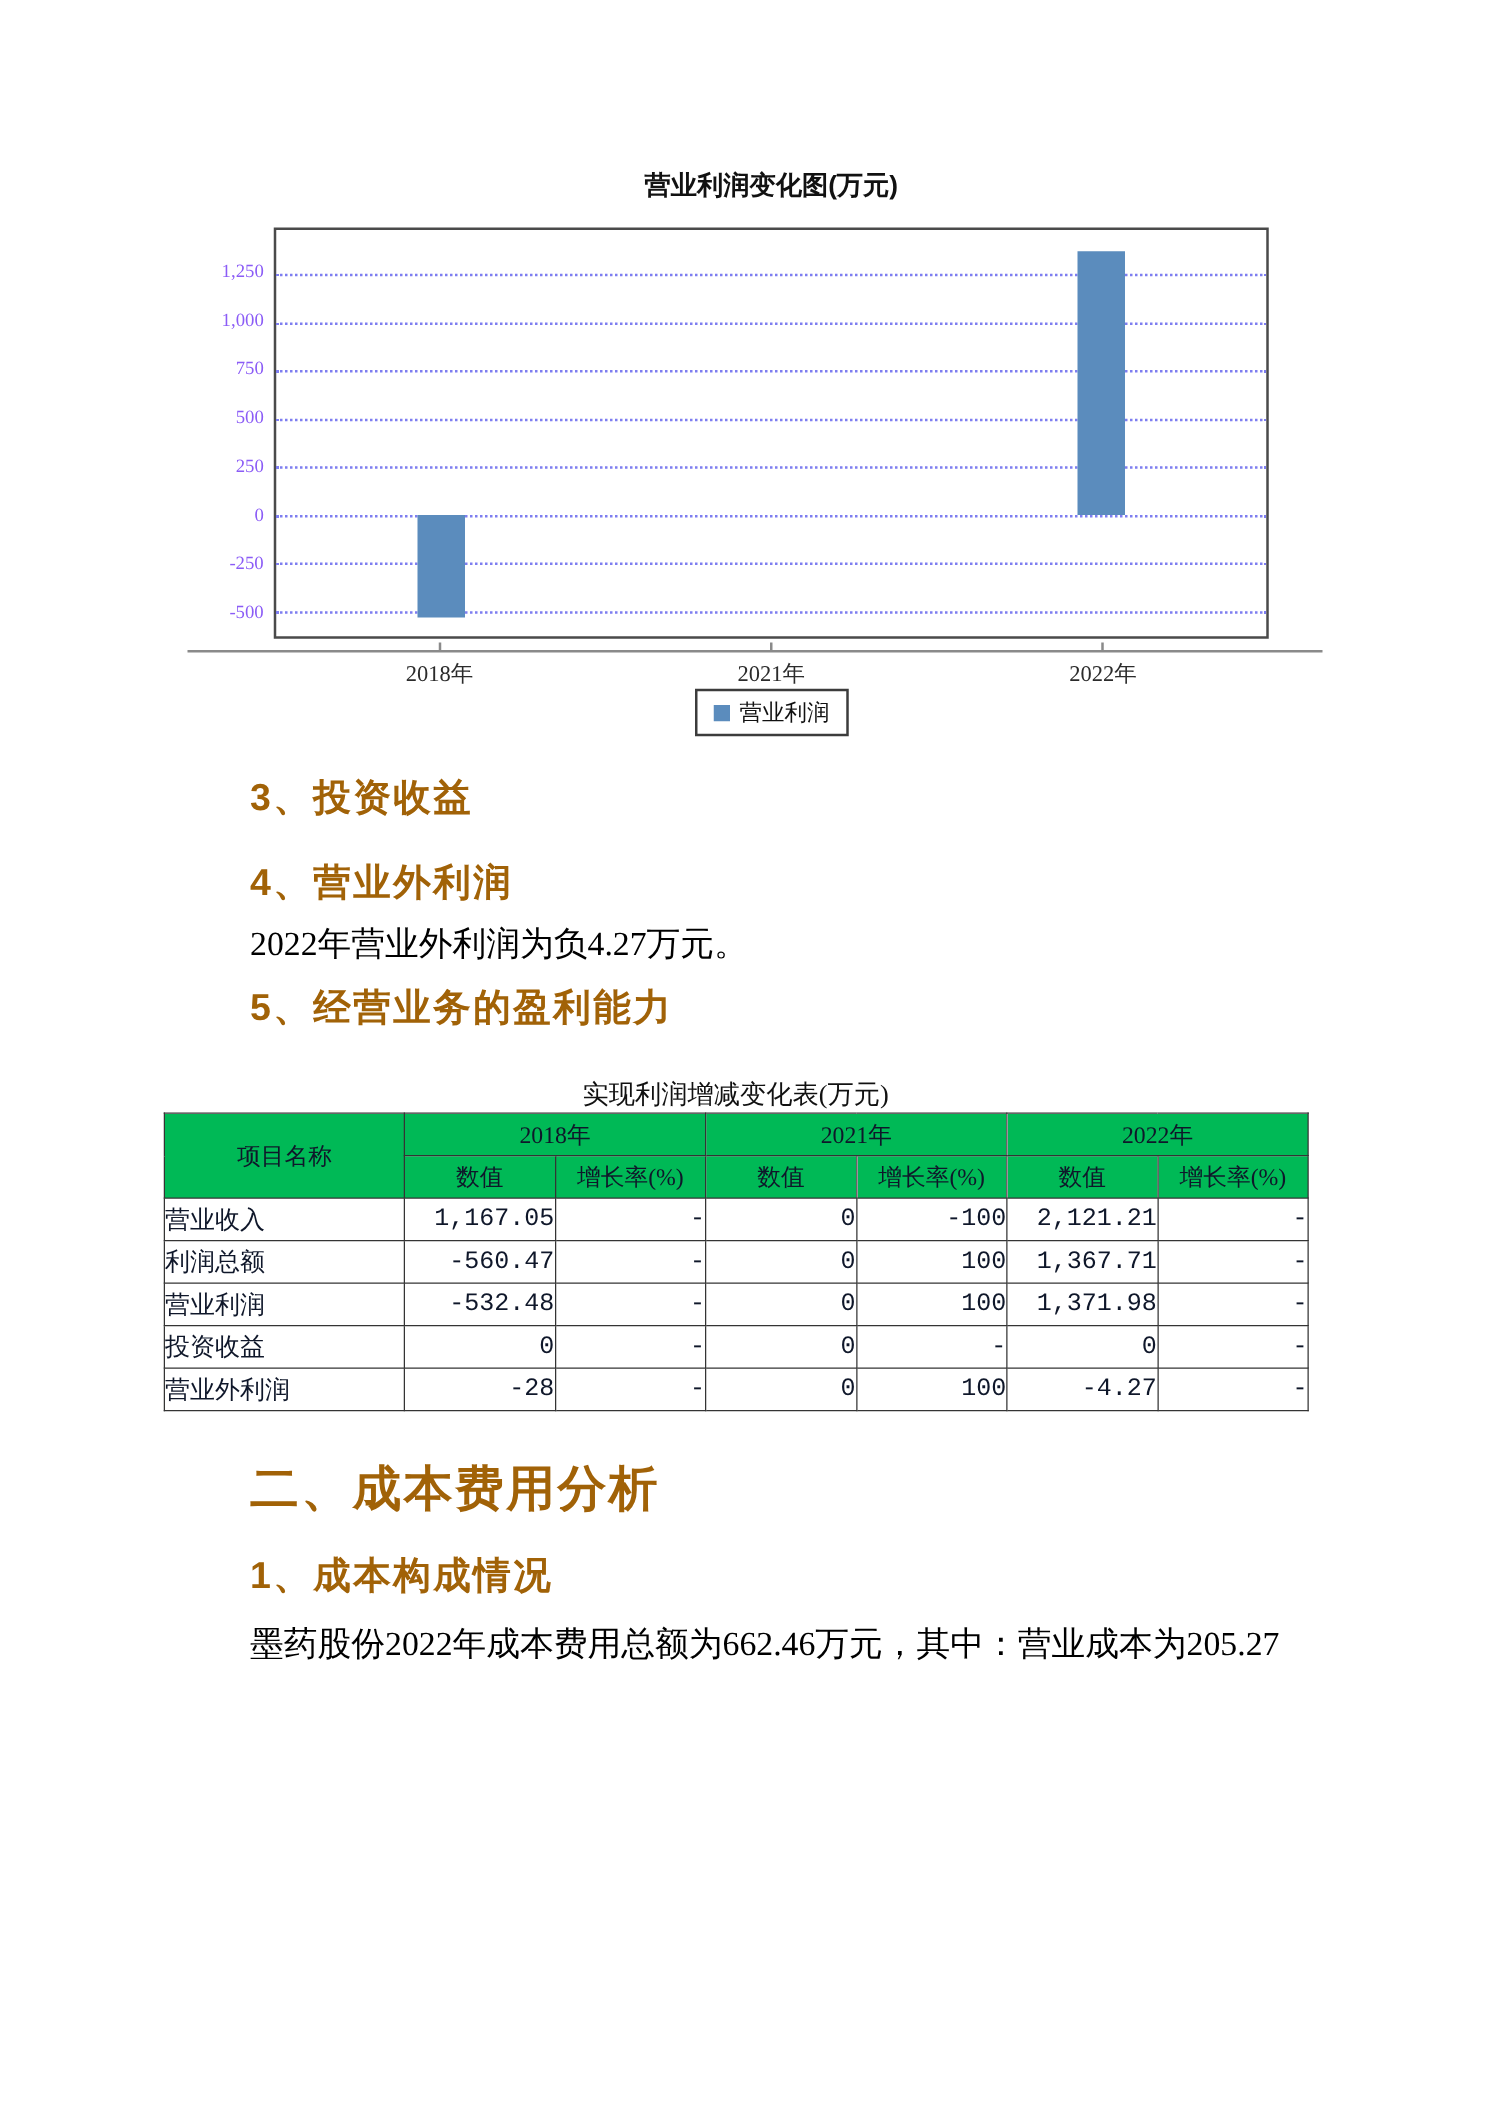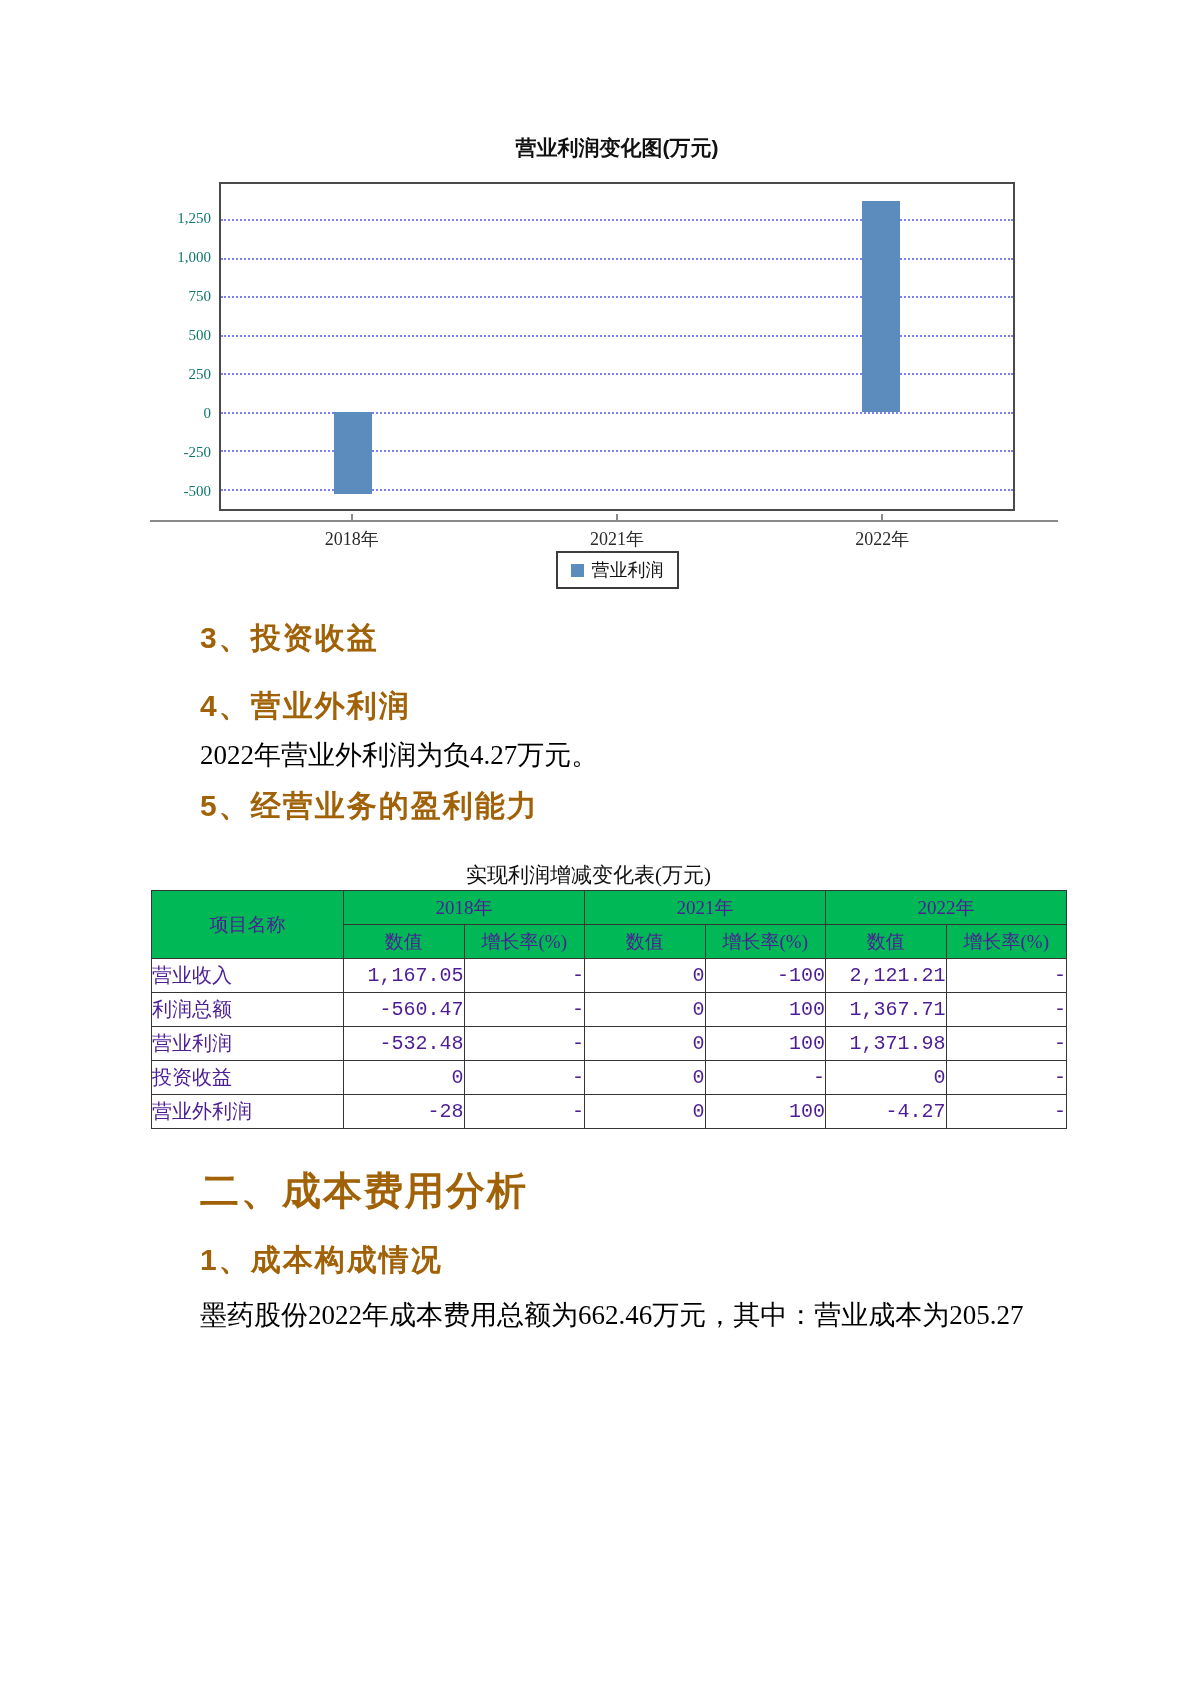--- a/index.html
+++ b/index.html
@@ -12,21 +12,21 @@
     position:absolute;left:219px;top:134px;width:796px;text-align:center;
     font-family:"Liberation Sans","DejaVu Sans",sans-serif;font-weight:bold;font-size:21px;color:#111;
   }
   .plot{
     position:absolute;left:219px;top:182px;width:796px;height:329px;
     border:2px solid #4a4a4a;background:#fff;box-sizing:border-box;
   }
   .gridline{position:absolute;left:0;width:100%;height:0;border-top:2px dotted #7e7ef0;}
   .bar{position:absolute;width:38px;transform:translateX(-50%);}
   .ylabels{position:absolute;left:100px;top:182px;width:111px;height:329px;}
-  .ytick{position:absolute;right:0;transform:translateY(-50%);font-size:15px;color:#0f766e;white-space:nowrap;}
+  .ytick{position:absolute;right:0;transform:translateY(-50%);font-size:15px;color:#8b5cf6;white-space:nowrap;}
   .xaxis-line{position:absolute;left:150px;top:520px;width:908px;height:0;border-top:2px solid #8a8a8a;}
   .xticks{position:absolute;left:219px;top:514px;width:796px;height:7px;}
   .xtick{position:absolute;top:0;width:2px;height:7px;background:#8a8a8a;transform:translateX(-50%);}
   .xlabels{position:absolute;left:219px;top:527px;width:796px;height:24px;}
   .xlabel{position:absolute;transform:translateX(-50%);font-size:18px;color:#2b2b2b;white-space:nowrap;}
   .legend-wrap{position:absolute;left:219px;top:551px;width:796px;display:flex;justify-content:center;}
   .legend-box{display:inline-flex;align-items:center;gap:8px;border:2px solid #3c3c3c;background:#fff;padding:5px 13px;}
   .legend-swatch{width:13px;height:13px;background:#5b8cbd;display:inline-block;}
   .legend-text{font-size:18px;color:#111;}
   
@@ -40,21 +40,21 @@
   .h5{top:786px;font-size:30px;}
   .hsec{top:1164px;font-size:39px;}
   .hsub{top:1240px;font-size:30px;}
   .para{position:absolute;left:134px;width:910px;font-size:27px;line-height:55px;color:#000;text-indent:66px;}
   .p1{top:728px;}
   .p2{top:1288px;}
   
   .table-title{position:absolute;left:131px;top:861px;width:915px;text-align:center;font-size:21px;color:#111;}
   table.profit{
     position:absolute;left:131px;top:890px;width:915px;border-collapse:collapse;table-layout:fixed;
-    font-size:20px;color:#4c1d95;margin-left:20px;
+    font-size:20px;color:#0f172a;
   }
   table.profit th,table.profit td{border:1.8px solid #343434;padding:0;overflow:hidden;white-space:nowrap;}
   table.profit thead th{background:#00b956;font-weight:normal;font-size:19px;height:33px;text-align:center;}
   table.profit td{height:33px;}
   td.c-name{text-align:left;padding-left:18px;font-family:Liberation Serif, serif;}
   td.c-num{text-align:right;padding-right:8px;font-family:Liberation Mono, monospace;}
   
   .footer-left{position:absolute;left:131px;top:1592px;font-family:"Liberation Sans","DejaVu Sans",sans-serif;font-size:20px;color:#1a1a1a;}
   .footer-right{position:absolute;right:136px;top:1594px;font-size:19px;color:#1a1a1a;white-space:nowrap;}
 </style>

